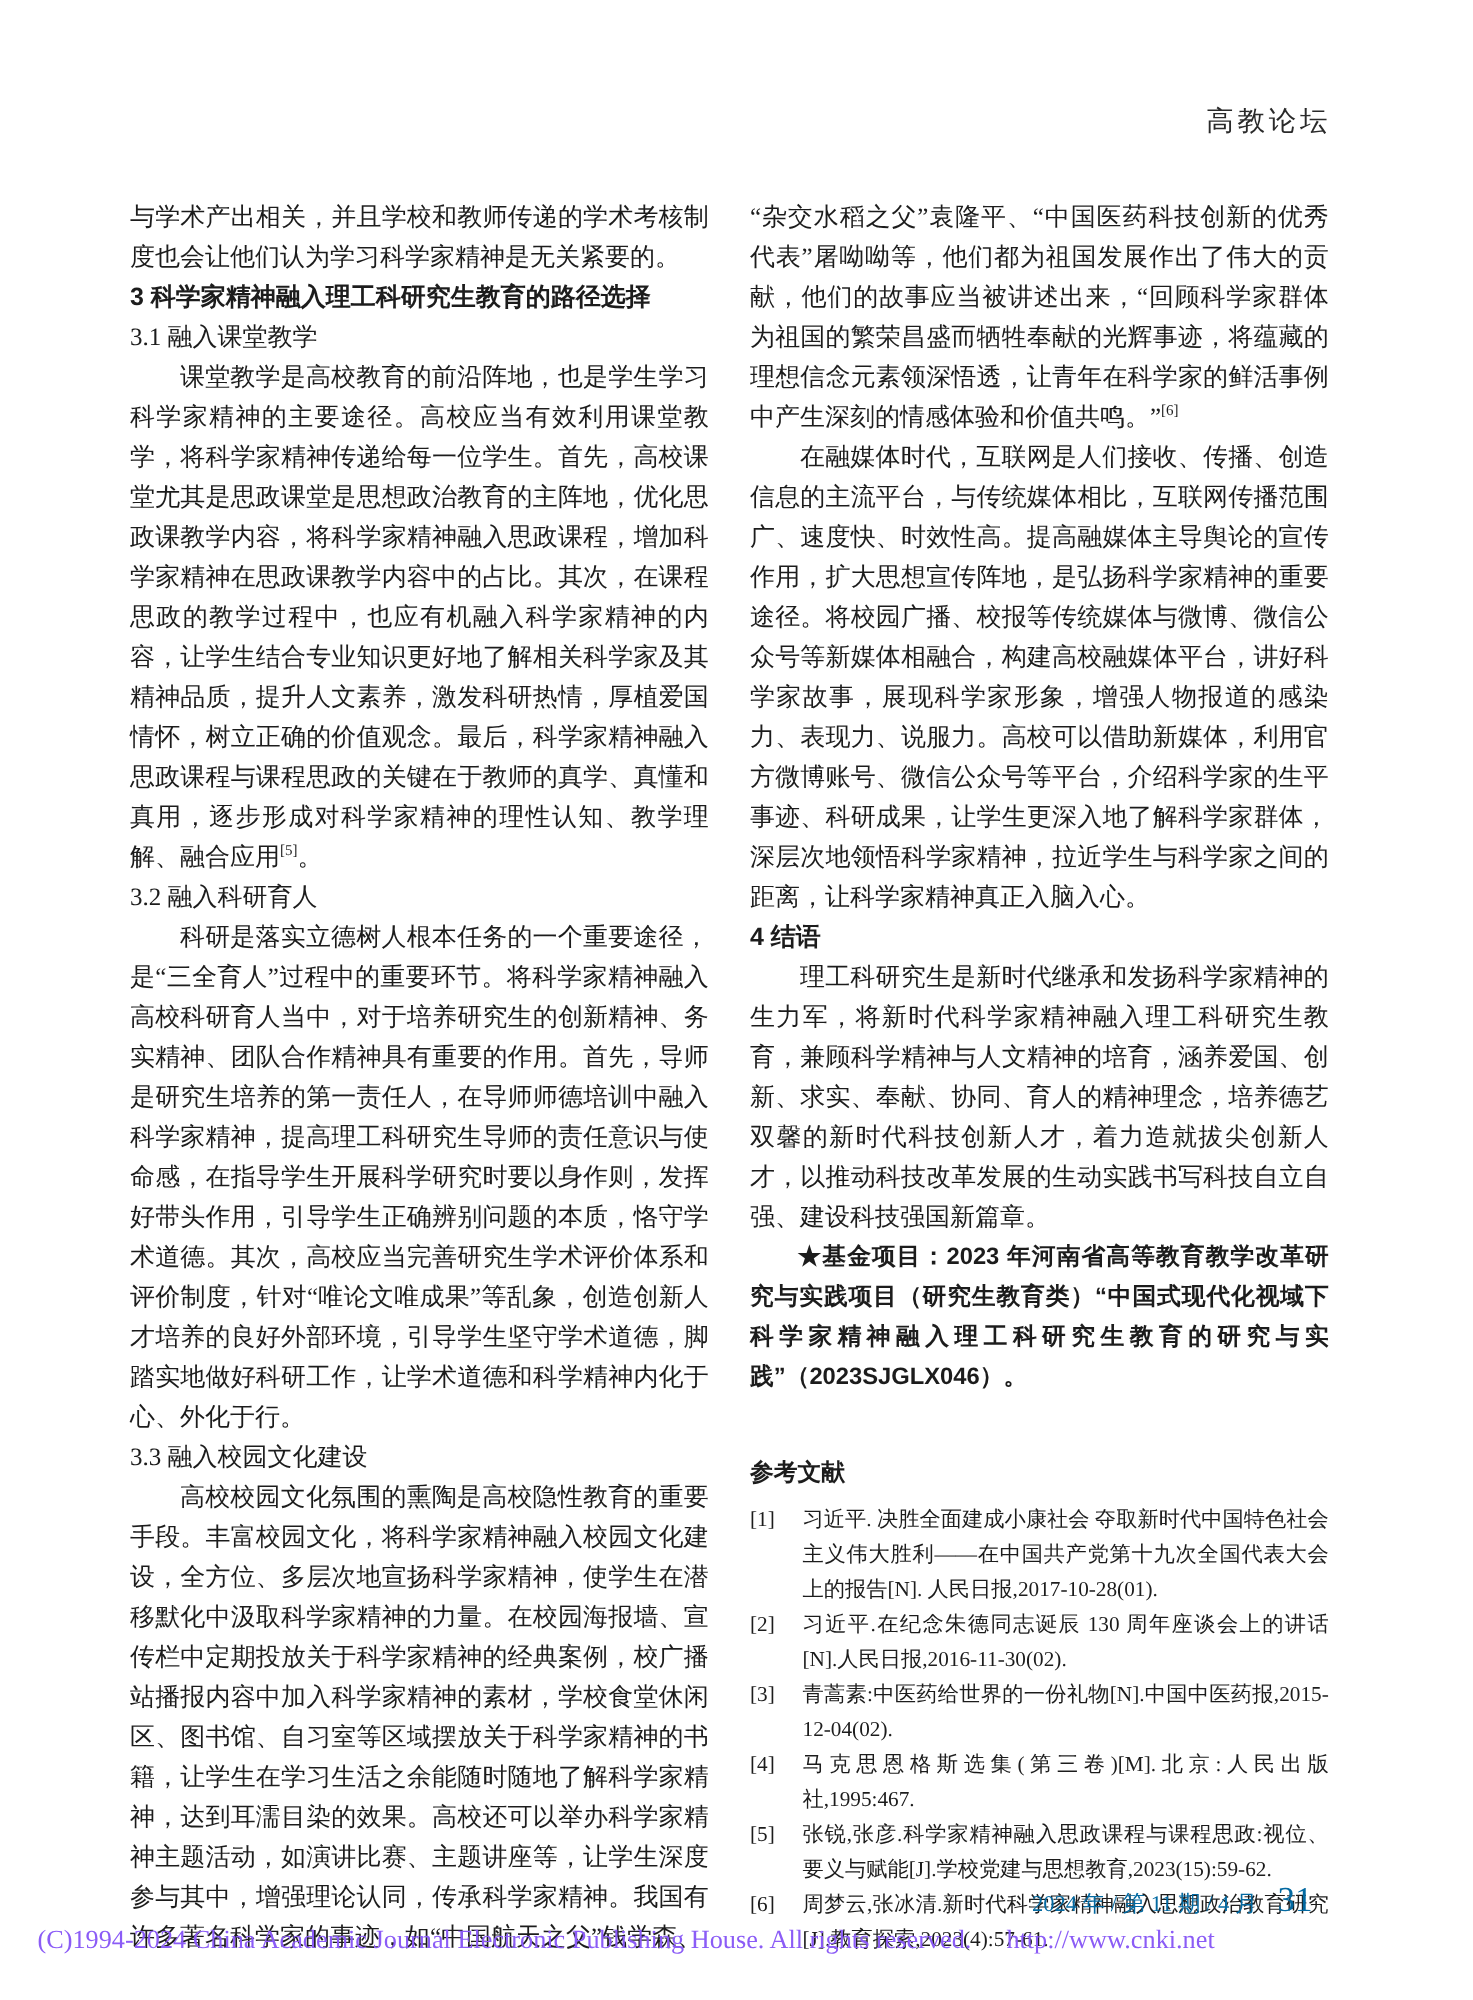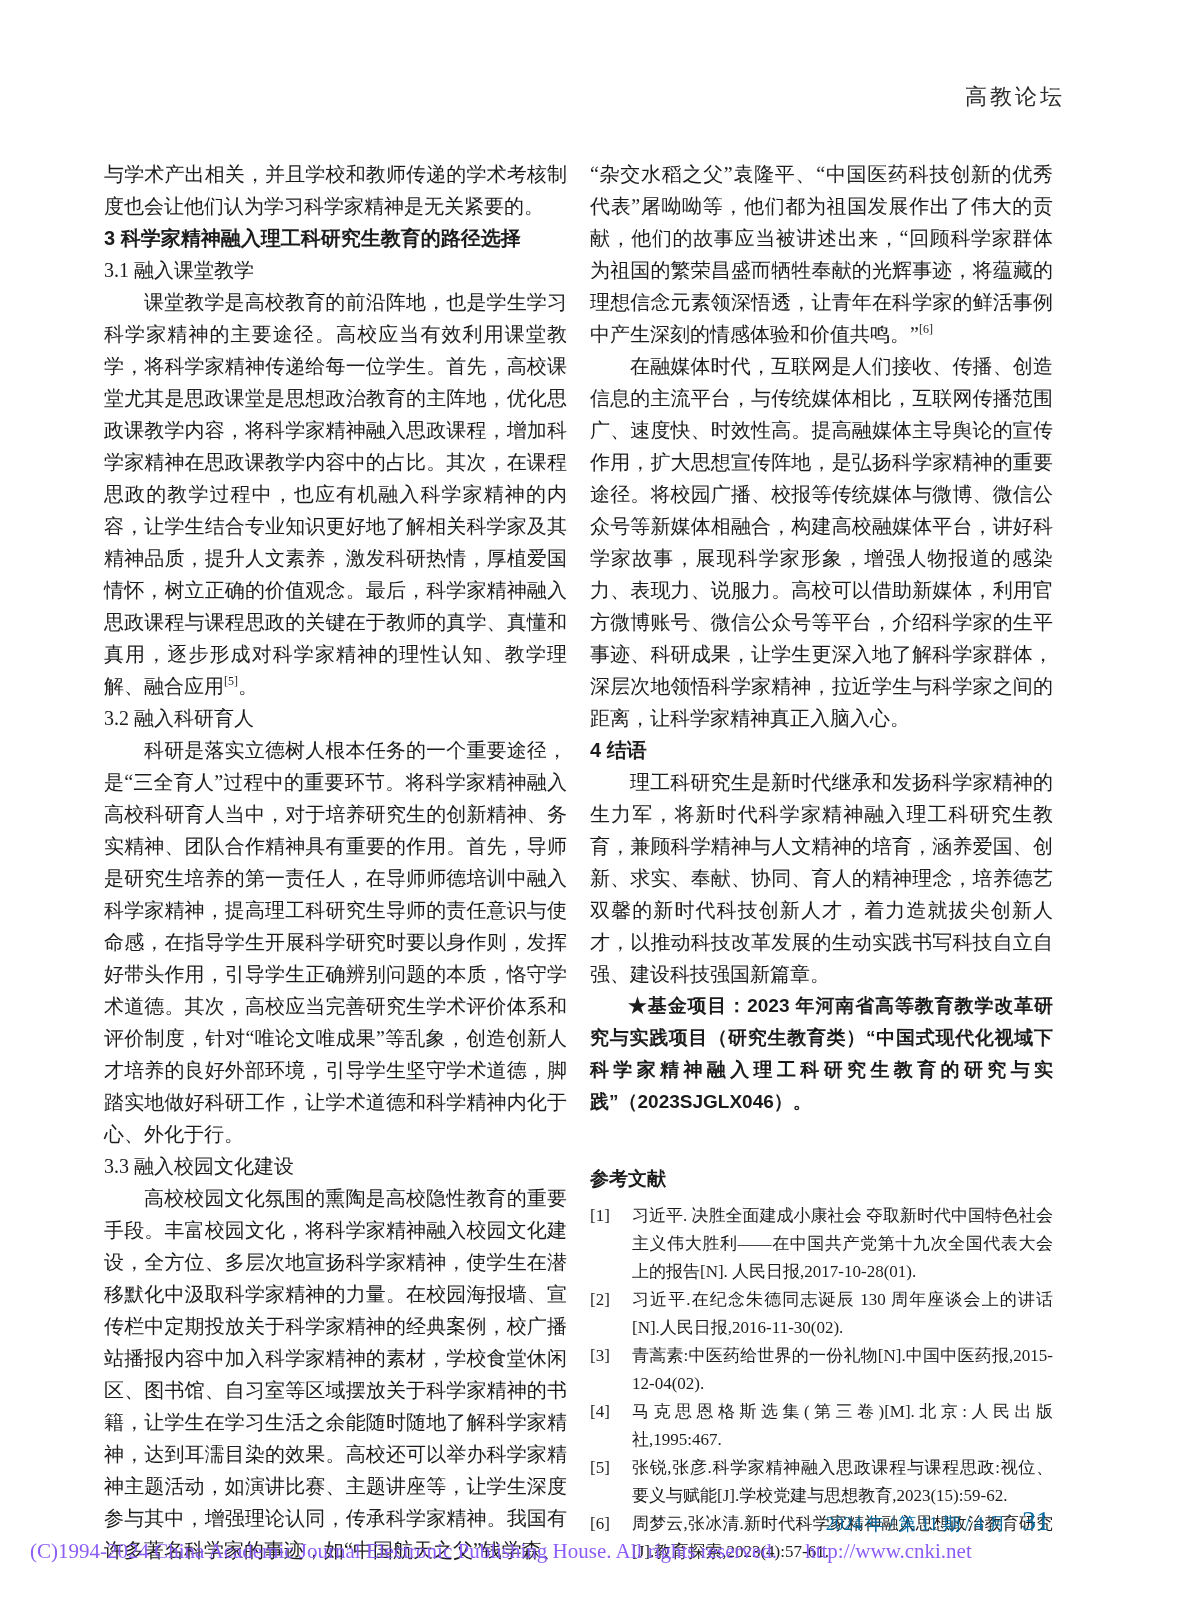--- a/index.html
+++ b/index.html
@@ -10,21 +10,21 @@
     font-family: "Liberation Serif", serif;
     position: relative;
     overflow: hidden;
   }
   .page-header {
     position: absolute; top: 82px; right: 113px;
     font-size: 22px; letter-spacing: 3px; color: #2a2a2a; text-align: right;
   }
   .content {
     position: absolute; top: 158px; left: 104px;
-    width: 960px; display: flex; gap: 23px;
+    width: 960px; display: flex; gap: 33px;
   }
   .column { width: 463px; }
   .column p, .column h3, .column h4 { margin: 0; padding: 0; }
   p.body-par {
     font-size: 20px; line-height: 32px;
     text-align: justify; text-indent: 2em;
   }
   p.cont-par { text-indent: 0; }
   h3.sec-heading {
     font-size: 20px; line-height: 32px; font-weight: bold;

